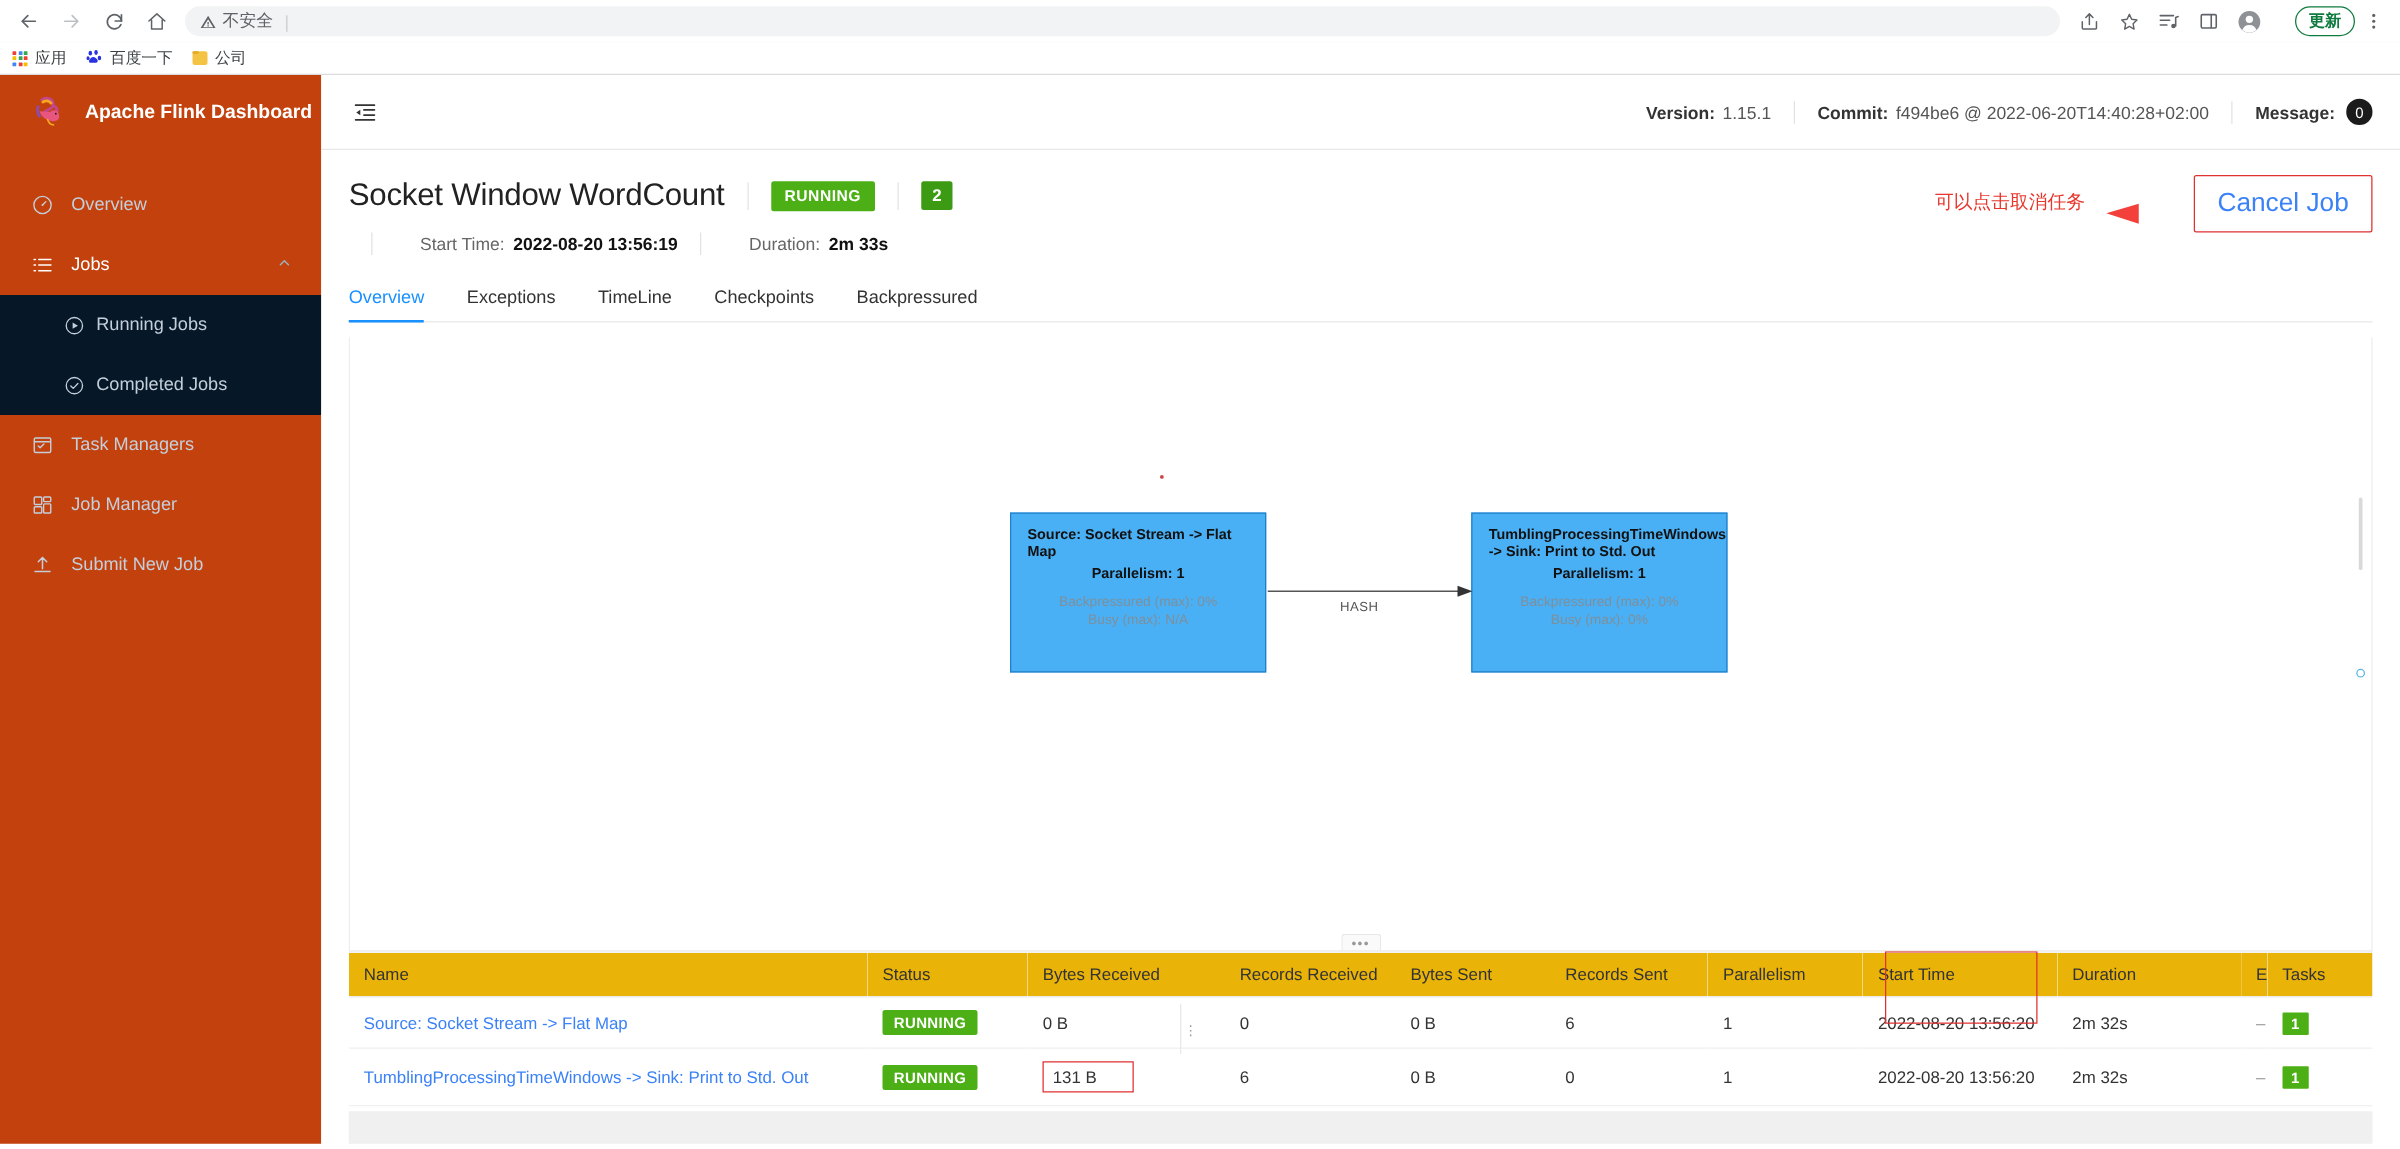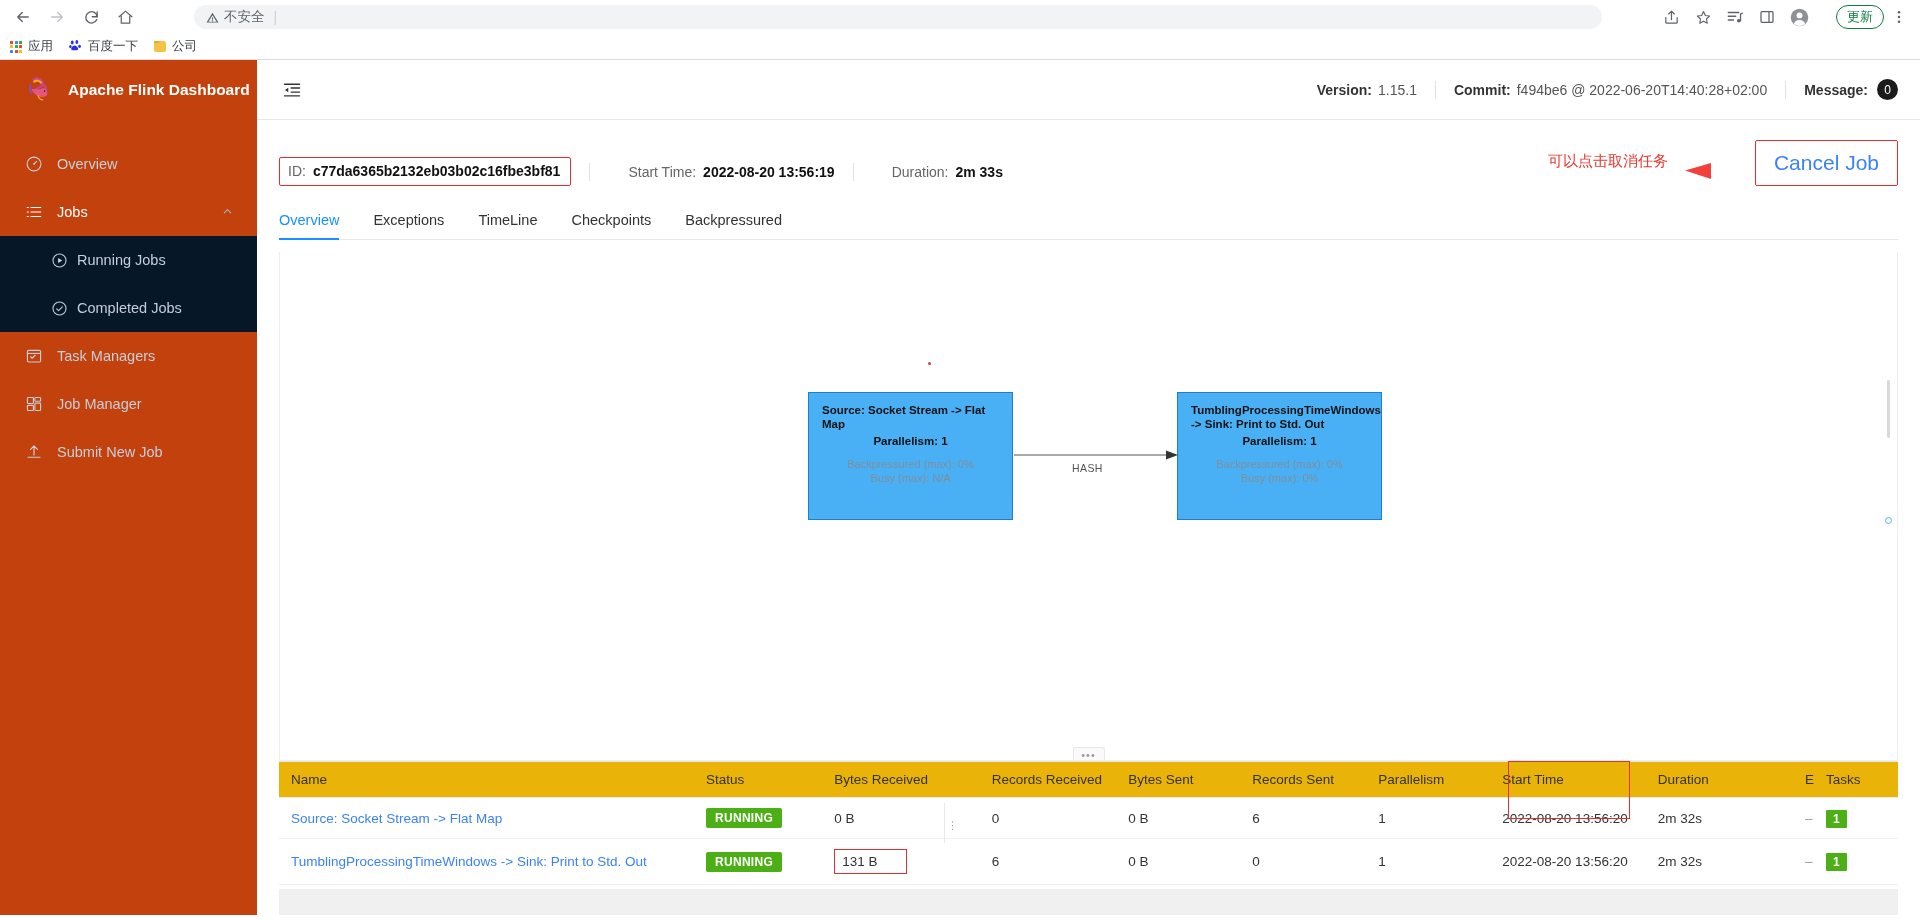--- a/index.html
+++ b/index.html
@@ -5,21 +5,21 @@
   * { box-sizing: border-box; }
   html, body { margin:0; padding:0; }
   body {
     width:1920px; height:919px; overflow:hidden;
     font-family:"Liberation Sans", sans-serif;
     background:#fff; font-size:13px; color:#333;
   }
 
   
   .browser { width:1920px; background:#f1f3f4; }
-  .toolbar { height:34px; display:flex; align-items:center; padding:0 8px; background:#fff;gap:46px; }
+  .toolbar { height:34px; display:flex; align-items:center; padding:0 8px; background:#fff; }
   .nav-btns { display:flex; align-items:center; gap:4px; }
   .nav-btn {
     width:30px; height:30px; display:flex; align-items:center; justify-content:center;
     border-radius:50%; color:#5f6368; cursor:pointer;
   }
   .nav-btn.disabled { color:#bdc1c6; }
   .omnibox {
     flex:1; height:24px; margin-left:8px; margin-right:8px;
     background:#f1f3f4; border-radius:13px; display:flex; align-items:center;
     padding:0 12px; font-size:14.5px; color:#202124; min-width:0;
@@ -29,21 +29,21 @@
   .omnibox .sep { color:#cdd1d4; margin:0 9px; font-size:14px; }
   .omnibox .url { white-space:nowrap; overflow:hidden; text-overflow:ellipsis; letter-spacing:0.1px; }
   .tb-right { display:flex; align-items:center; gap:2px; }
   .tb-ico {
     width:30px; height:30px; display:flex; align-items:center; justify-content:center;
     color:#5f6368; cursor:pointer;
   }
   .update-pill {
     border:1px solid #0f7b3e; color:#0f7b3e; border-radius:13px;
     height:24px; display:flex; align-items:center; padding:0 10px;
-    font-size:13px; margin-left:20px; cursor:pointer;
+    font-size:13px; margin-left:20px; cursor:pointer;font-weight:bold;
   }
   .menu-dots { width:26px; display:flex; align-items:center; justify-content:center; color:#5f6368; cursor:pointer;}
   .bookmarks {
     height:26px; background:#fff; display:flex; align-items:center;
     padding:0 10px; gap:16px; border-bottom:1px solid #dadce0;
   }
   .bm { display:flex; align-items:center; gap:6px; font-size:12.5px; color:#3c4043; cursor:pointer; }
   .apps-grid { display:grid; grid-template-columns:repeat(3,3px); grid-template-rows:repeat(3,3px); gap:1.5px; }
   .apps-grid i { width:3px; height:3px; border-radius:0.5px; display:block; }
   .folder-ico { width:12px; height:11px; background:#f5c343; border-radius:1px 2px 2px 2px; position:relative; }
@@ -409,26 +409,29 @@
         <span class="tb-val">f494be6 @ 2022-06-20T14:40:28+02:00</span>
         <span class="vsep"></span>
         <span class="tb-label">Message:</span>
         <span class="msg-badge">0</span>
       </div>
     </div>
 
     <div class="content">
 
       <div class="job-head">
+        <div class="job-title-row">
+          <span class="job-name">Socket Window WordCount</span>
+          <span class="tsep"></span>
+          <span class="badge-running">RUNNING</span>
+          <span class="tsep"></span>
+          <span class="badge-count">2</span>
+        </div>
 
         <div class="job-meta">
-          <div class="meta-box">
-            <span class="meta-lbl">ID:</span>
-            <span class="meta-val">c77da6365b2132eb03b02c16fbe3bf81</span>
-          </div>
           <span class="vsep"></span>
           <div class="meta-plain">
             <span class="meta-lbl">Start Time:</span>
             <span class="meta-val">2022-08-20 13:56:19</span>
           </div>
           <span class="vsep"></span>
           <div class="meta-plain">
             <span class="meta-lbl">Duration:</span>
             <span class="meta-val">2m 33s</span>
           </div>

